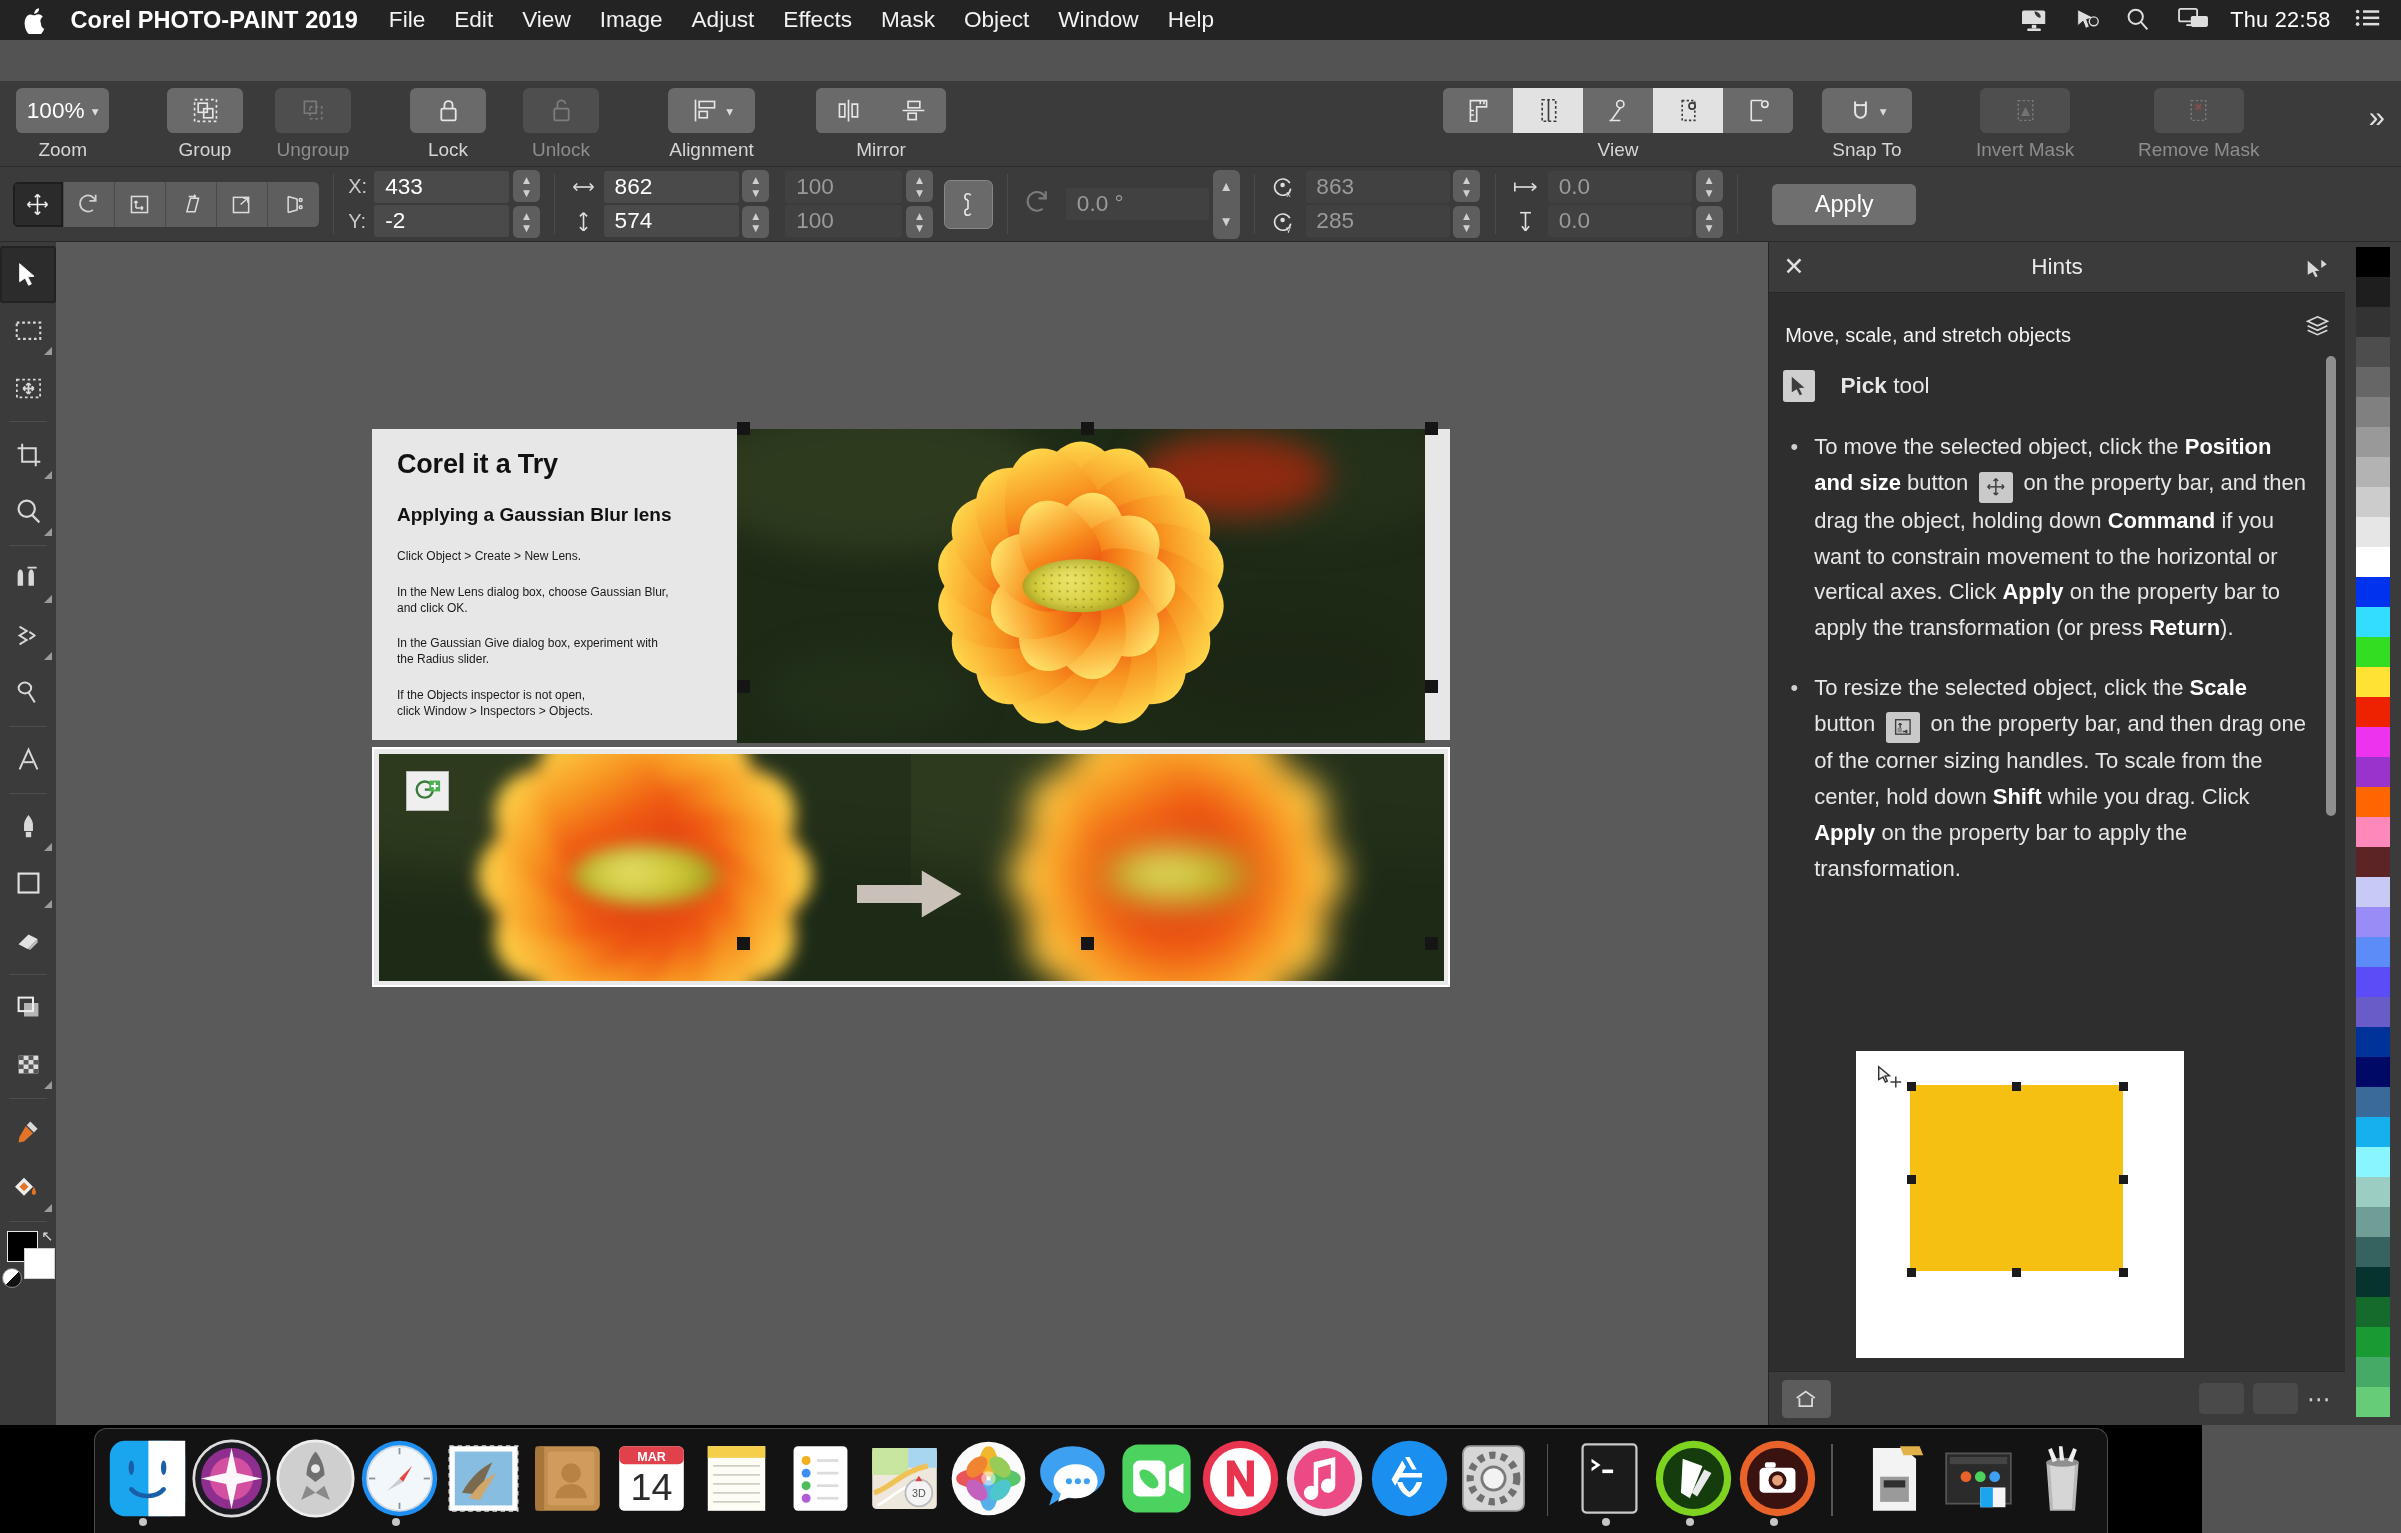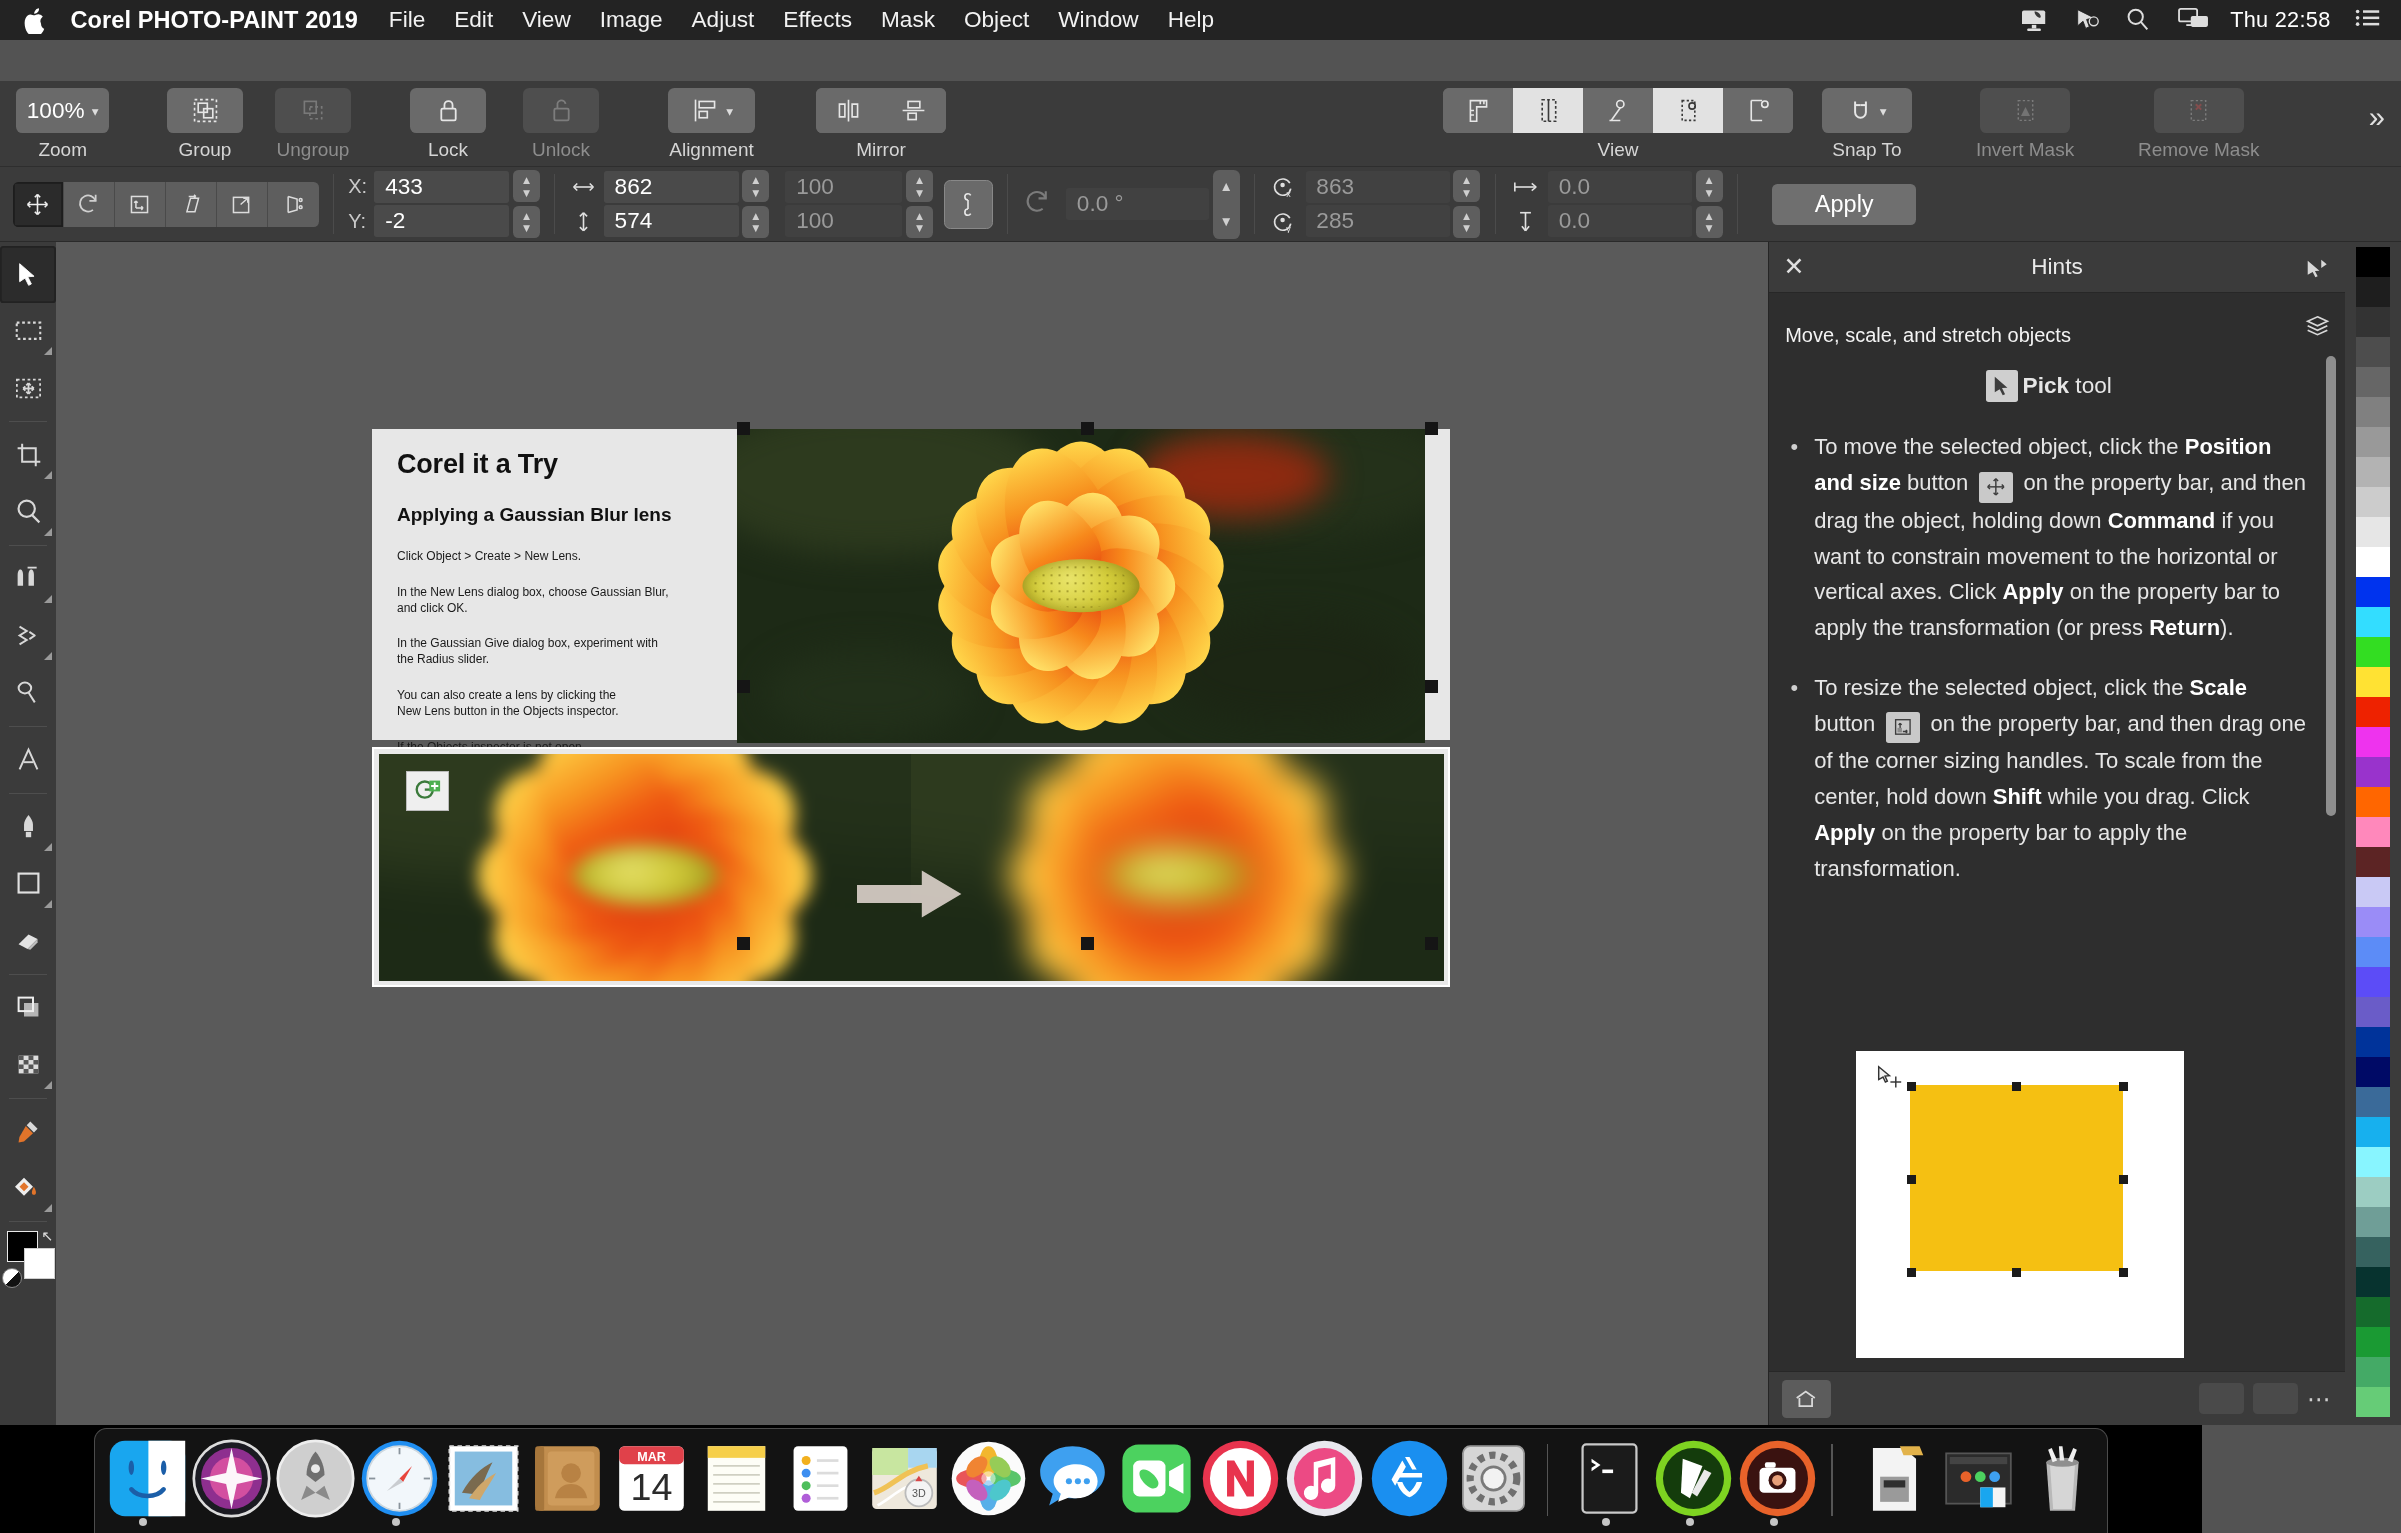--- a/index.html
+++ b/index.html
@@ -220,21 +220,21 @@
     height: 51px; background: #3b3b3b; display: flex; align-items: center;
     justify-content: center; position: relative; border-bottom: 0.9px solid #272727;
   }
   .hints-title { color: #e9e9e9; font-size: 22.6px; }
   .hints-close { position: absolute; left: 14.4px; top: 11.7px; color: #e0e0e0; font-size: 25px; line-height: 1; }
   .hints-body {
     position: absolute; top: 51px; left: 0; right: 0; bottom: 54px;
     padding: 23.5px 31px 0 14.4px; overflow: hidden; color: #e6e6e6;
   }
   .h1 { font-size: 20px; color: #f3f3f3; margin: 7.2px 0 23.5px 1.8px; }
-  .tool-line { display: flex; align-items: center; gap: 5px; margin-bottom: 27px; justify-content: center; }
+  .tool-line { display: flex; align-items: center; gap: 25px; margin-bottom: 27px; }
   .tool-chip {
     width: 32px; height: 32px; background: #cfcfcf; border-radius: 2.7px;
     display: flex; align-items: center; justify-content: center;
   }
   .tool-line-txt { font-size: 22.6px; }
   .tool-line-txt b { font-weight: bold; }
   .bullet-row { display: flex; gap: 16px; margin-bottom: 23.5px; }
   .dot { color: #cfcfcf; font-size: 21.7px; line-height: 1.65; margin-left: 7.2px; }
   .bullet-txt { font-size: 22px; line-height: 1.63; }
   .bullet-txt b { font-weight: bold; color: #fff; }
@@ -883,22 +883,20 @@
 
     <div class="sheet-top">
       <div class="sheet-text">
         <div class="gt-title">Corel it a Try</div>
         <div class="gt-sub">Applying a Gaussian Blur lens</div>
         <div class="gt-p" style="white-space:pre-line">Click Object &gt; Create &gt; New Lens.</div>
         <div class="gt-p" style="white-space:pre-line">In the New Lens dialog box, choose Gaussian Blur,
 and click OK.</div>
         <div class="gt-p" style="white-space:pre-line">In the Gaussian Give dialog box, experiment with
 the Radius slider.</div>
-        <div class="gt-p" style="white-space:pre-line">You can also create a lens by clicking the
-New Lens button in the Objects inspector.</div>
         <div class="gt-p" style="white-space:pre-line">If the Objects inspector is not open,
 click Window &gt; Inspectors &gt; Objects.</div>
       </div>
     </div>
 
     <div class="photo-top">
       <div class="flower">
         <div class="bgblob" style="left:-6%;top:-8%;width:52%;height:48%;background:#2d3a1e;"></div>
         <div class="bgblob" style="right:-5%;top:-6%;width:46%;height:40%;background:#24311a;"></div>
         <div class="bgblob" style="left:58%;top:2%;width:28%;height:26%;background:#8e2a10;"></div>

